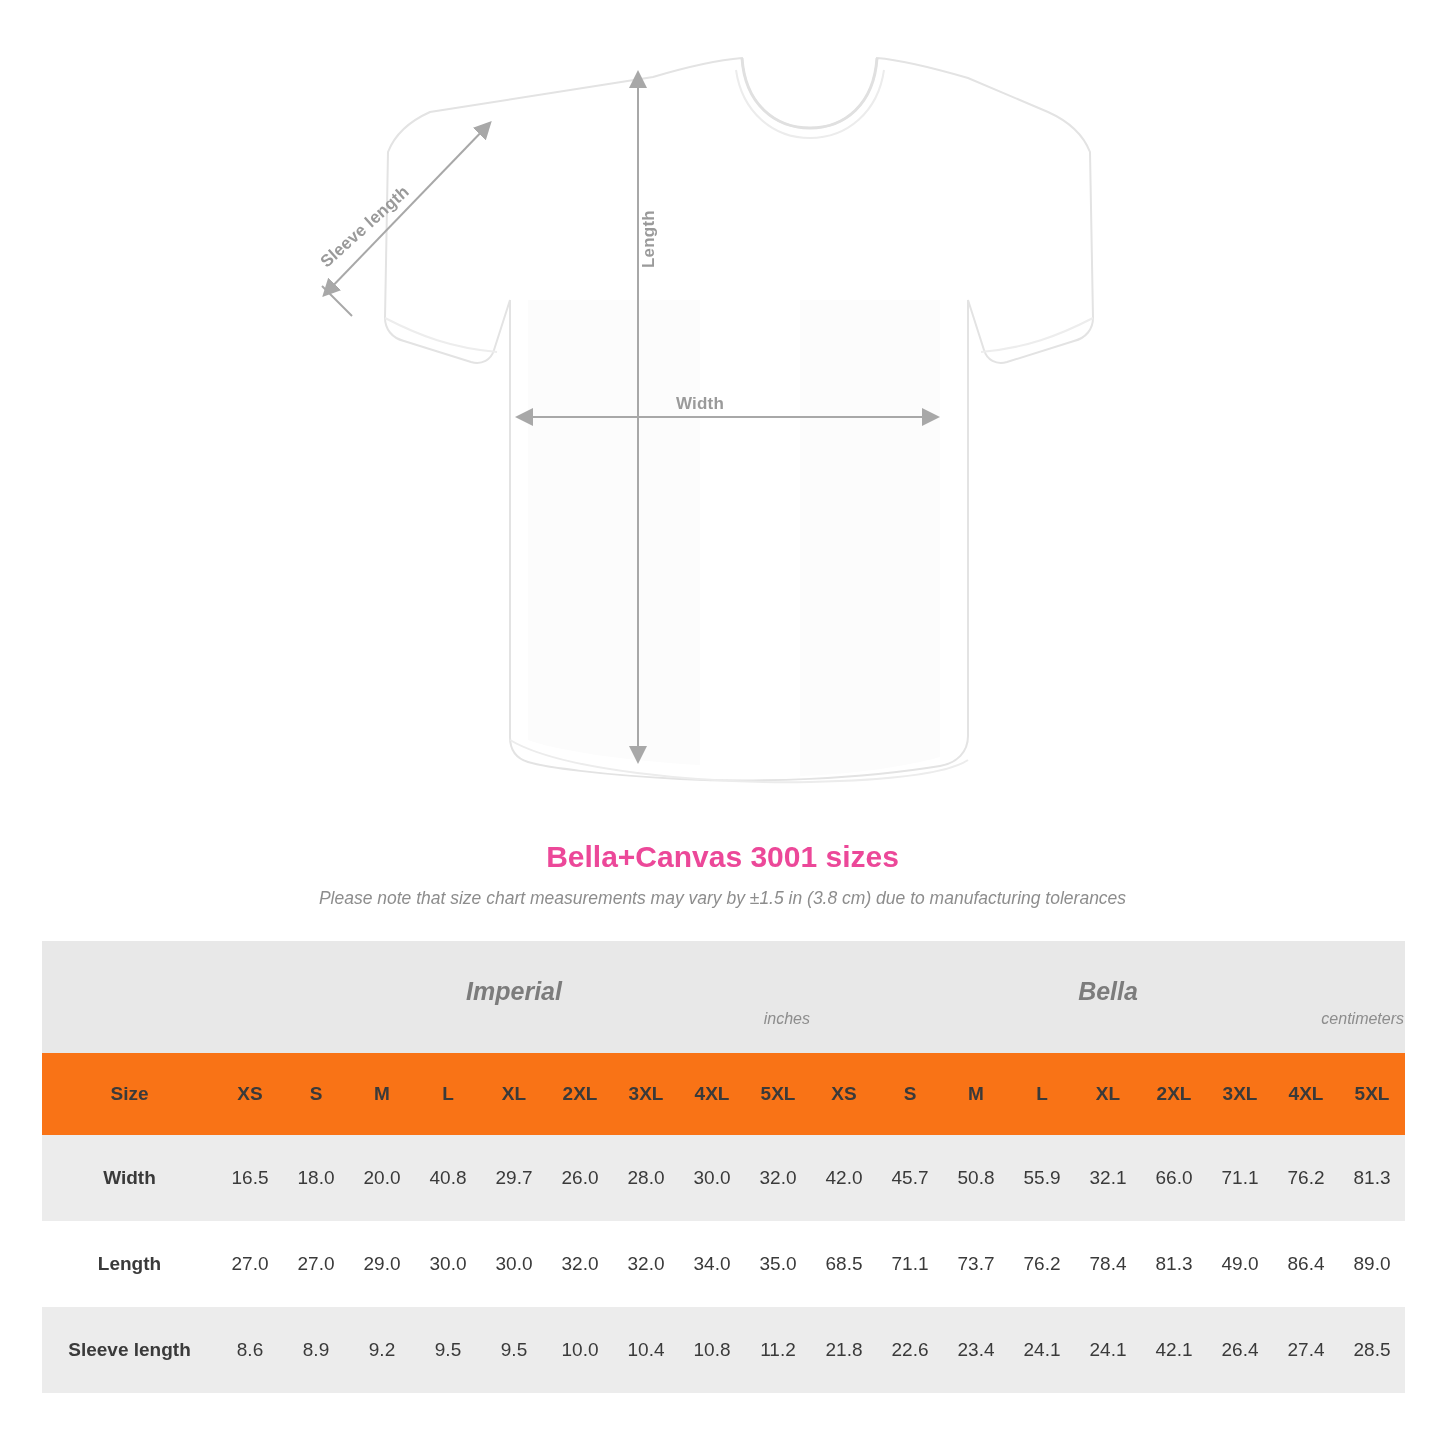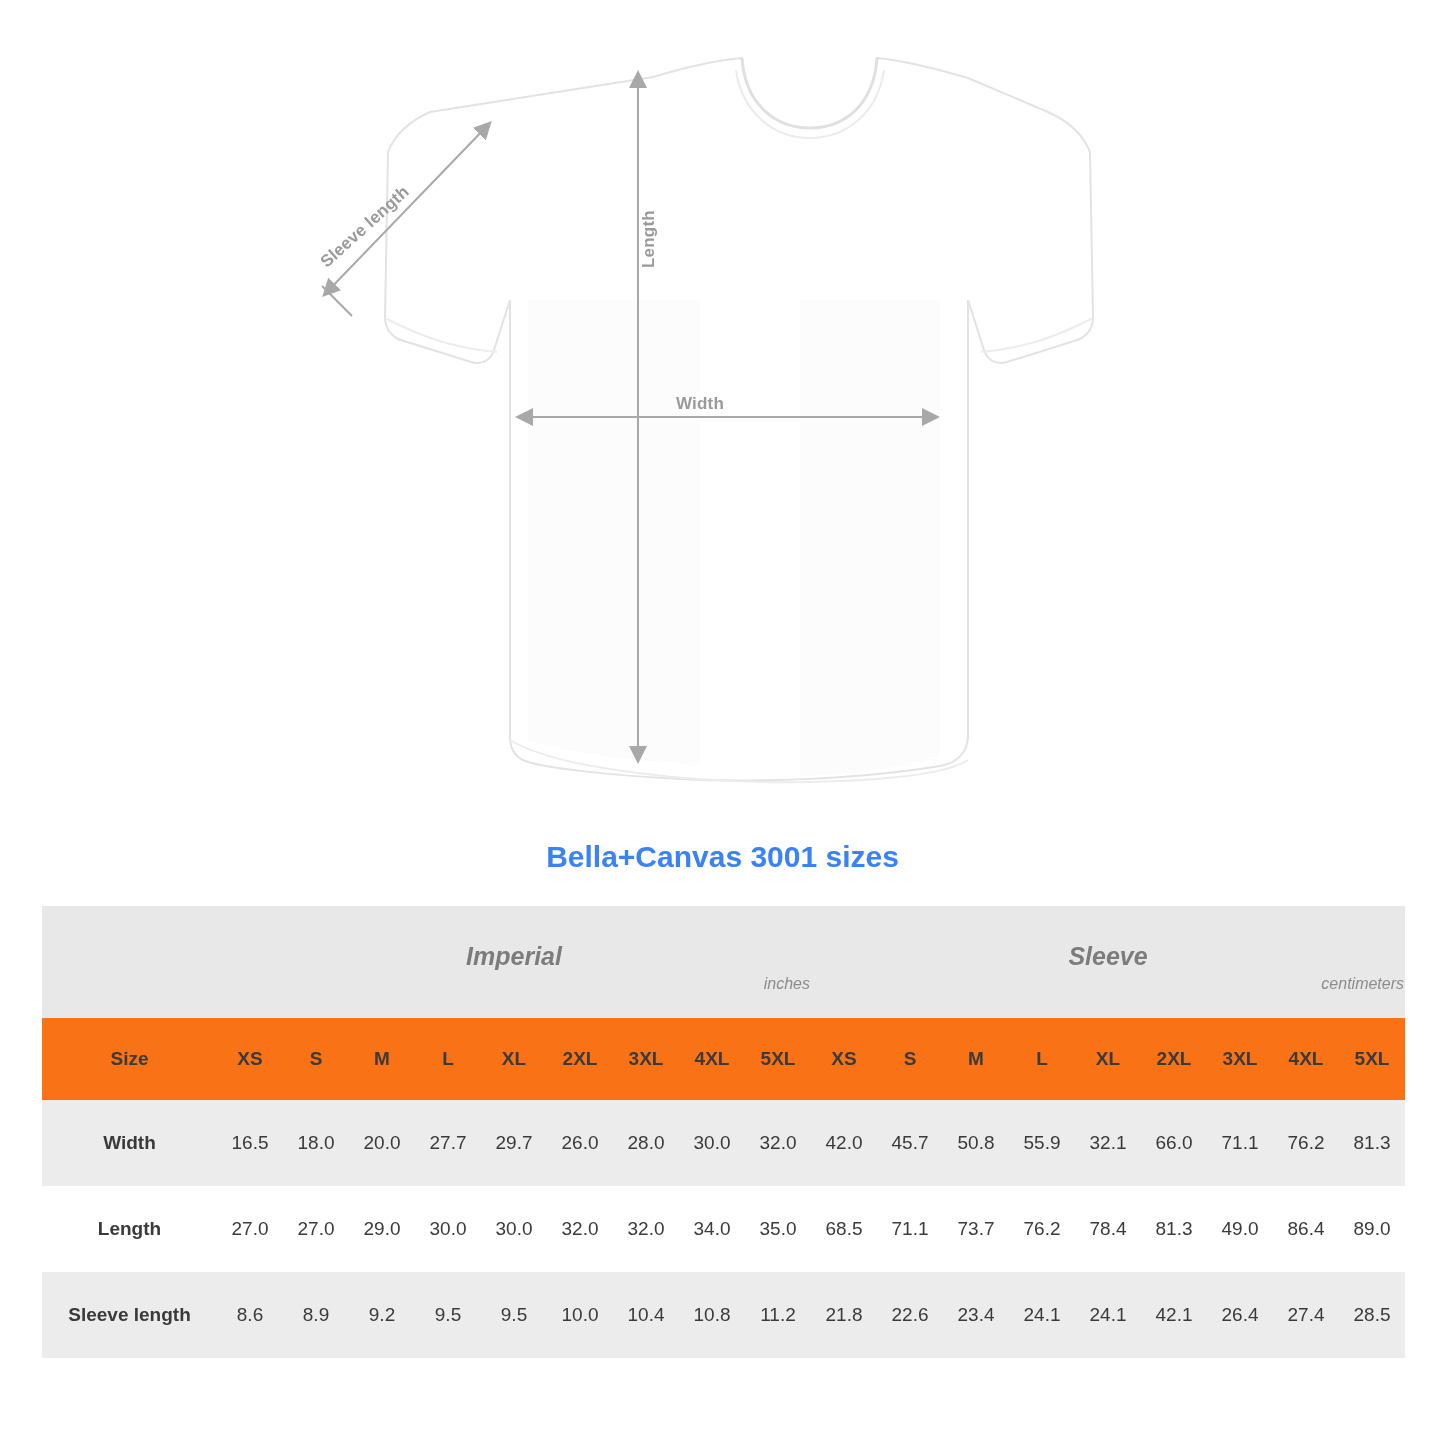--- a/index.html
+++ b/index.html
@@ -59,21 +59,21 @@
   }
 
   
   .title-block {
     text-align: center;
     margin-top: 10px;
   }
   .chart-title {
     font-size: 30px;
     font-weight: bold;
-    color: #3b82f6;
+    color: #ec4899;
     margin: 0 0 14px 0;
   }
   .chart-note {
     font-size: 17.5px;
     font-style: italic;
     color: #8d8d8d;
     margin: 0;
   }
 
   
@@ -201,20 +201,21 @@
       </g>
     </svg>
 
     <div class="dim-label lbl-length">Length</div>
     <div class="dim-label lbl-width">Width</div>
     <div class="dim-label lbl-sleeve">Sleeve length</div>
   </div>
 
   <div class="title-block">
     <h1 class="chart-title">Bella+Canvas 3001 sizes</h1>
+    <p class="chart-note">Please note that size chart measurements may vary by ±1.5 in (3.8 cm) due to manufacturing tolerances</p>
   </div>
 
   <div class="table-wrap">
     <table class="size-table">
       <colgroup>
         <col class="col-label">
         <col class="col-val">
           <col class="col-val">
           <col class="col-val">
           <col class="col-val">
@@ -234,21 +235,21 @@
           <col class="col-val">
       </colgroup>
       <tbody>
         <tr class="unit-head">
           <td></td>
           <td colspan="9">
             <div class="unit-name">Imperial</div>
             <div class="unit-sub">inches</div>
           </td>
           <td colspan="9">
-            <div class="unit-name">Sleeve</div>
+            <div class="unit-name">Bella</div>
             <div class="unit-sub">centimeters</div>
           </td>
         </tr>
 
         <tr class="head-row">
           <td class="rowlabel">Size</td>
           <td>XS</td>
           <td>S</td>
           <td>M</td>
           <td>L</td>
@@ -266,21 +267,21 @@
           <td>3XL</td>
           <td>4XL</td>
           <td>5XL</td>
         </tr>
 
         <tr class="data-row row-shade">
           <td class="rowlabel">Width</td>
           <td>16.5</td>
           <td>18.0</td>
           <td>20.0</td>
-          <td>27.7</td>
+          <td>40.8</td>
           <td>29.7</td>
           <td>26.0</td>
           <td>28.0</td>
           <td>30.0</td>
           <td>32.0</td>
           <td>42.0</td>
           <td>45.7</td>
           <td>50.8</td>
           <td>55.9</td>
           <td>32.1</td>

